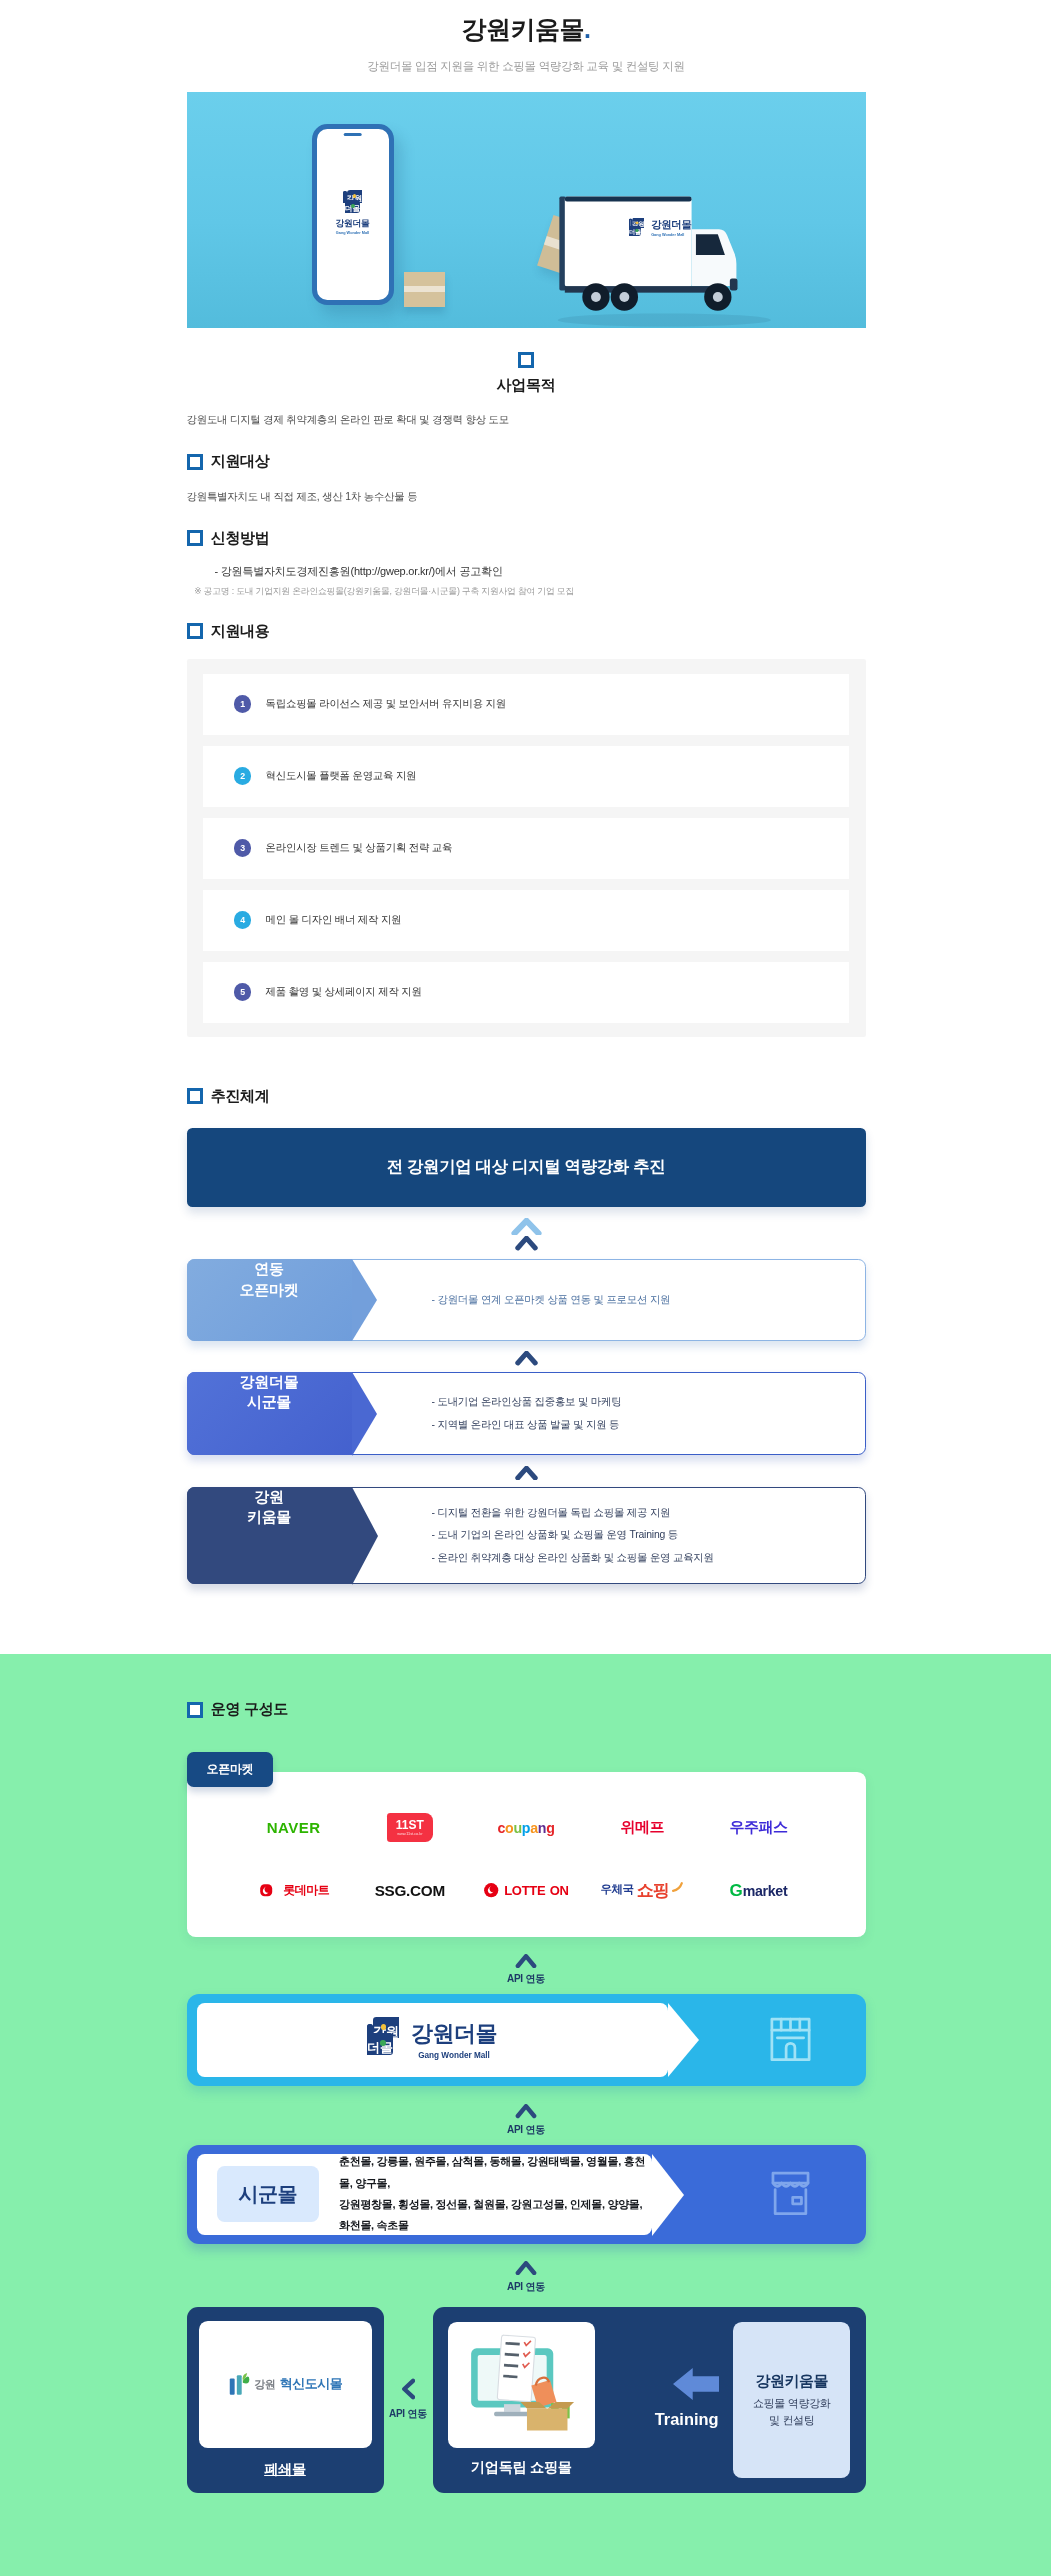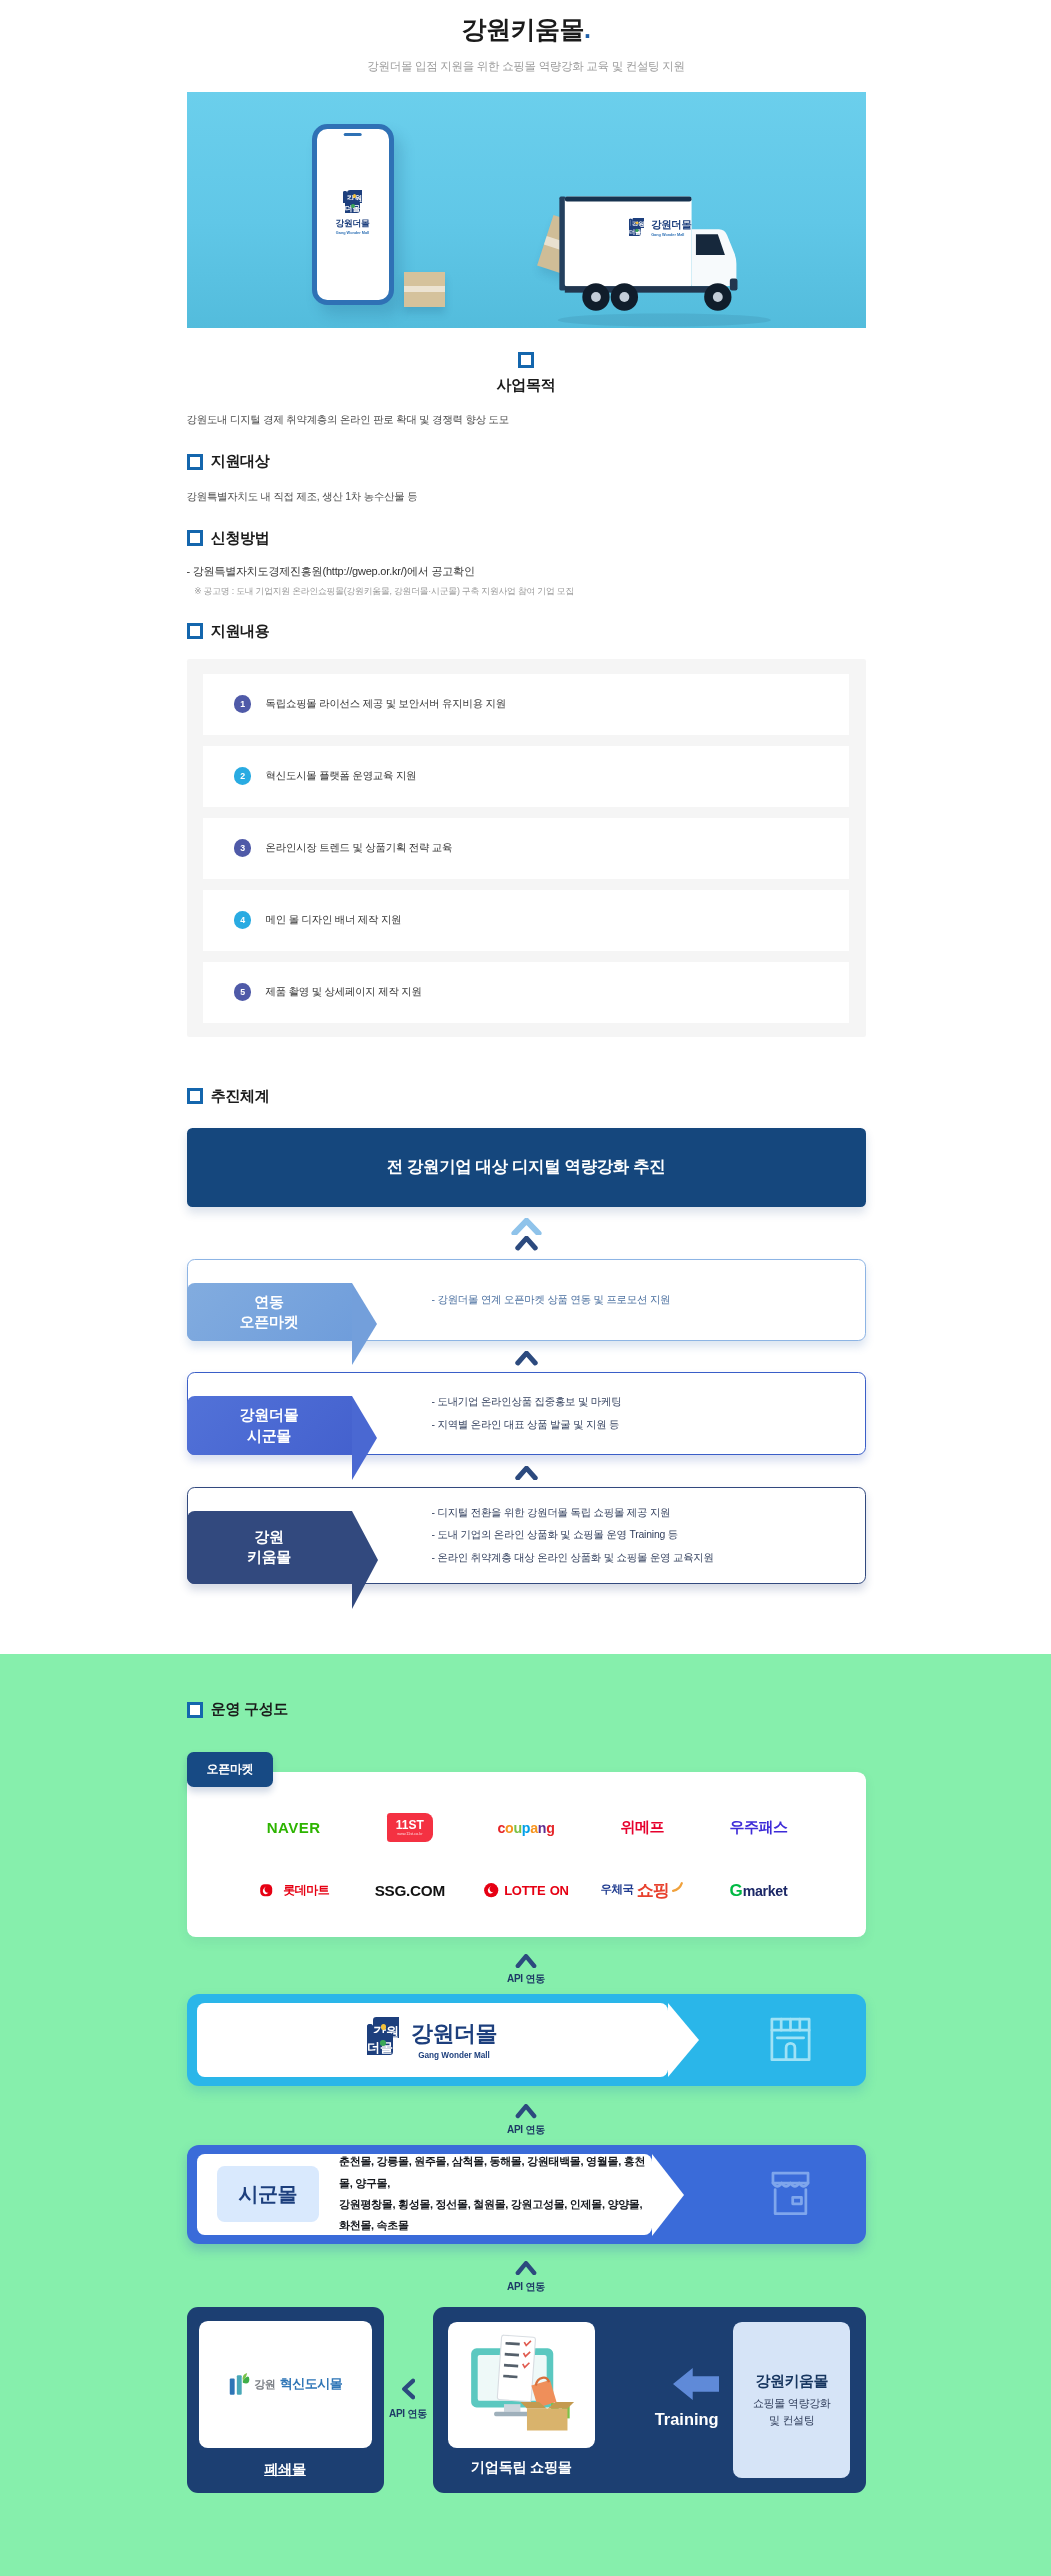--- a/index.html
+++ b/index.html
@@ -72,22 +72,22 @@
   .s-text{margin-left:14.2px;font-size:10.4px;color:#333;letter-spacing:-0.2px;}
 
   
   .sys-banner{height:79px;background:#15477d;border-radius:5.5px;display:flex;align-items:center;justify-content:center;
     color:#fff;font-size:16.4px;font-weight:800;letter-spacing:-0.3px;box-shadow:0 5.5px 10px rgba(20,60,120,.15);}
   .chev-wrap{display:flex;flex-direction:column;align-items:center;}
   .flow-box{position:relative;border-radius:7.7px;}
   .flow-content{background:#fff;border-radius:7.7px;display:flex;flex-direction:column;justify-content:center;
     padding-left:244px;box-sizing:border-box;height:100%;}
   .flow-label{position:absolute;left:0;top:0;bottom:0;width:165px;border-radius:7.7px 0 0 7.7px;
-    display:flex;flex-direction:column;align-items:center;justify-content:center;
-    color:#fff;font-size:15px;font-weight:800;line-height:1.35;letter-spacing:-0.3px;z-index:2;margin-top:24px;}
+    display:flex;flex-direction:column;align-items:center;justify-content:flex-start;
+    color:#fff;font-size:15px;font-weight:800;line-height:1.35;letter-spacing:-0.3px;z-index:2;}
   .flow-label::after{content:"";position:absolute;left:165px;top:0;width:0;height:0;}
   .flow-line{font-size:10.4px;letter-spacing:-0.2px;}
   .flow-line + .flow-line{margin-top:8.8px;}
   .fb1{height:82px;}
   .fb1 .flow-content{border:1.6px solid #8db4e4;box-shadow:0 5.5px 8.8px rgba(60,110,180,.18);}
   .fb1 .flow-label{background:linear-gradient(135deg,#82acdf,#6f9ddb);}
   .fb1 .flow-label::after{border-top:41px solid transparent;border-bottom:41px solid transparent;border-left:25px solid #739fdb;}
   .fb1 .flow-line{color:#4a6f9f;}
   .fb2{height:83px;}
   .fb2 .flow-content{border:1.6px solid #3a5ec8;box-shadow:0 5.5px 8.8px rgba(40,70,170,.18);}
@@ -232,21 +232,21 @@
     <div class="sec-h" style="margin-top:25px;">
       <span class="sq"></span>
       <span>지원대상</span>
     </div>
     <div class="sec-body" style="margin-top:18.6px;">강원특별자치도 내 직접 제조, 생산 1차 농수산물 등</div>
 
     <div class="sec-h" style="margin-top:25px;">
       <span class="sq"></span>
       <span>신청방법</span>
     </div>
-    <div class="apply-line" style="margin-top:16.4px;">- 강원특별자치도경제진흥원(http://gwep.or.kr/)에서 공고확인</div>
+    <div class="apply-line" style="margin-top:16.4px;margin-left:28px;">- 강원특별자치도경제진흥원(http://gwep.or.kr/)에서 공고확인</div>
     <div class="apply-note" style="margin-top:6.6px;padding-left:7.7px;">※ 공고명 : 도내 기업지원 온라인쇼핑몰(강원키움몰, 강원더몰·시군몰) 구축 지원사업 참여 기업 모집</div>
 
     <div class="sec-h" style="margin-top:24px;">
       <span class="sq"></span>
       <span>지원내용</span>
     </div>
     <div class="support-card" style="margin-top:18.6px;">
       <div class="support-item">
         <span class="s-circle c-odd">1</span>
         <span class="s-text">독립쇼핑몰 라이선스 제공 및 보안서버 유지비용 지원</span>

